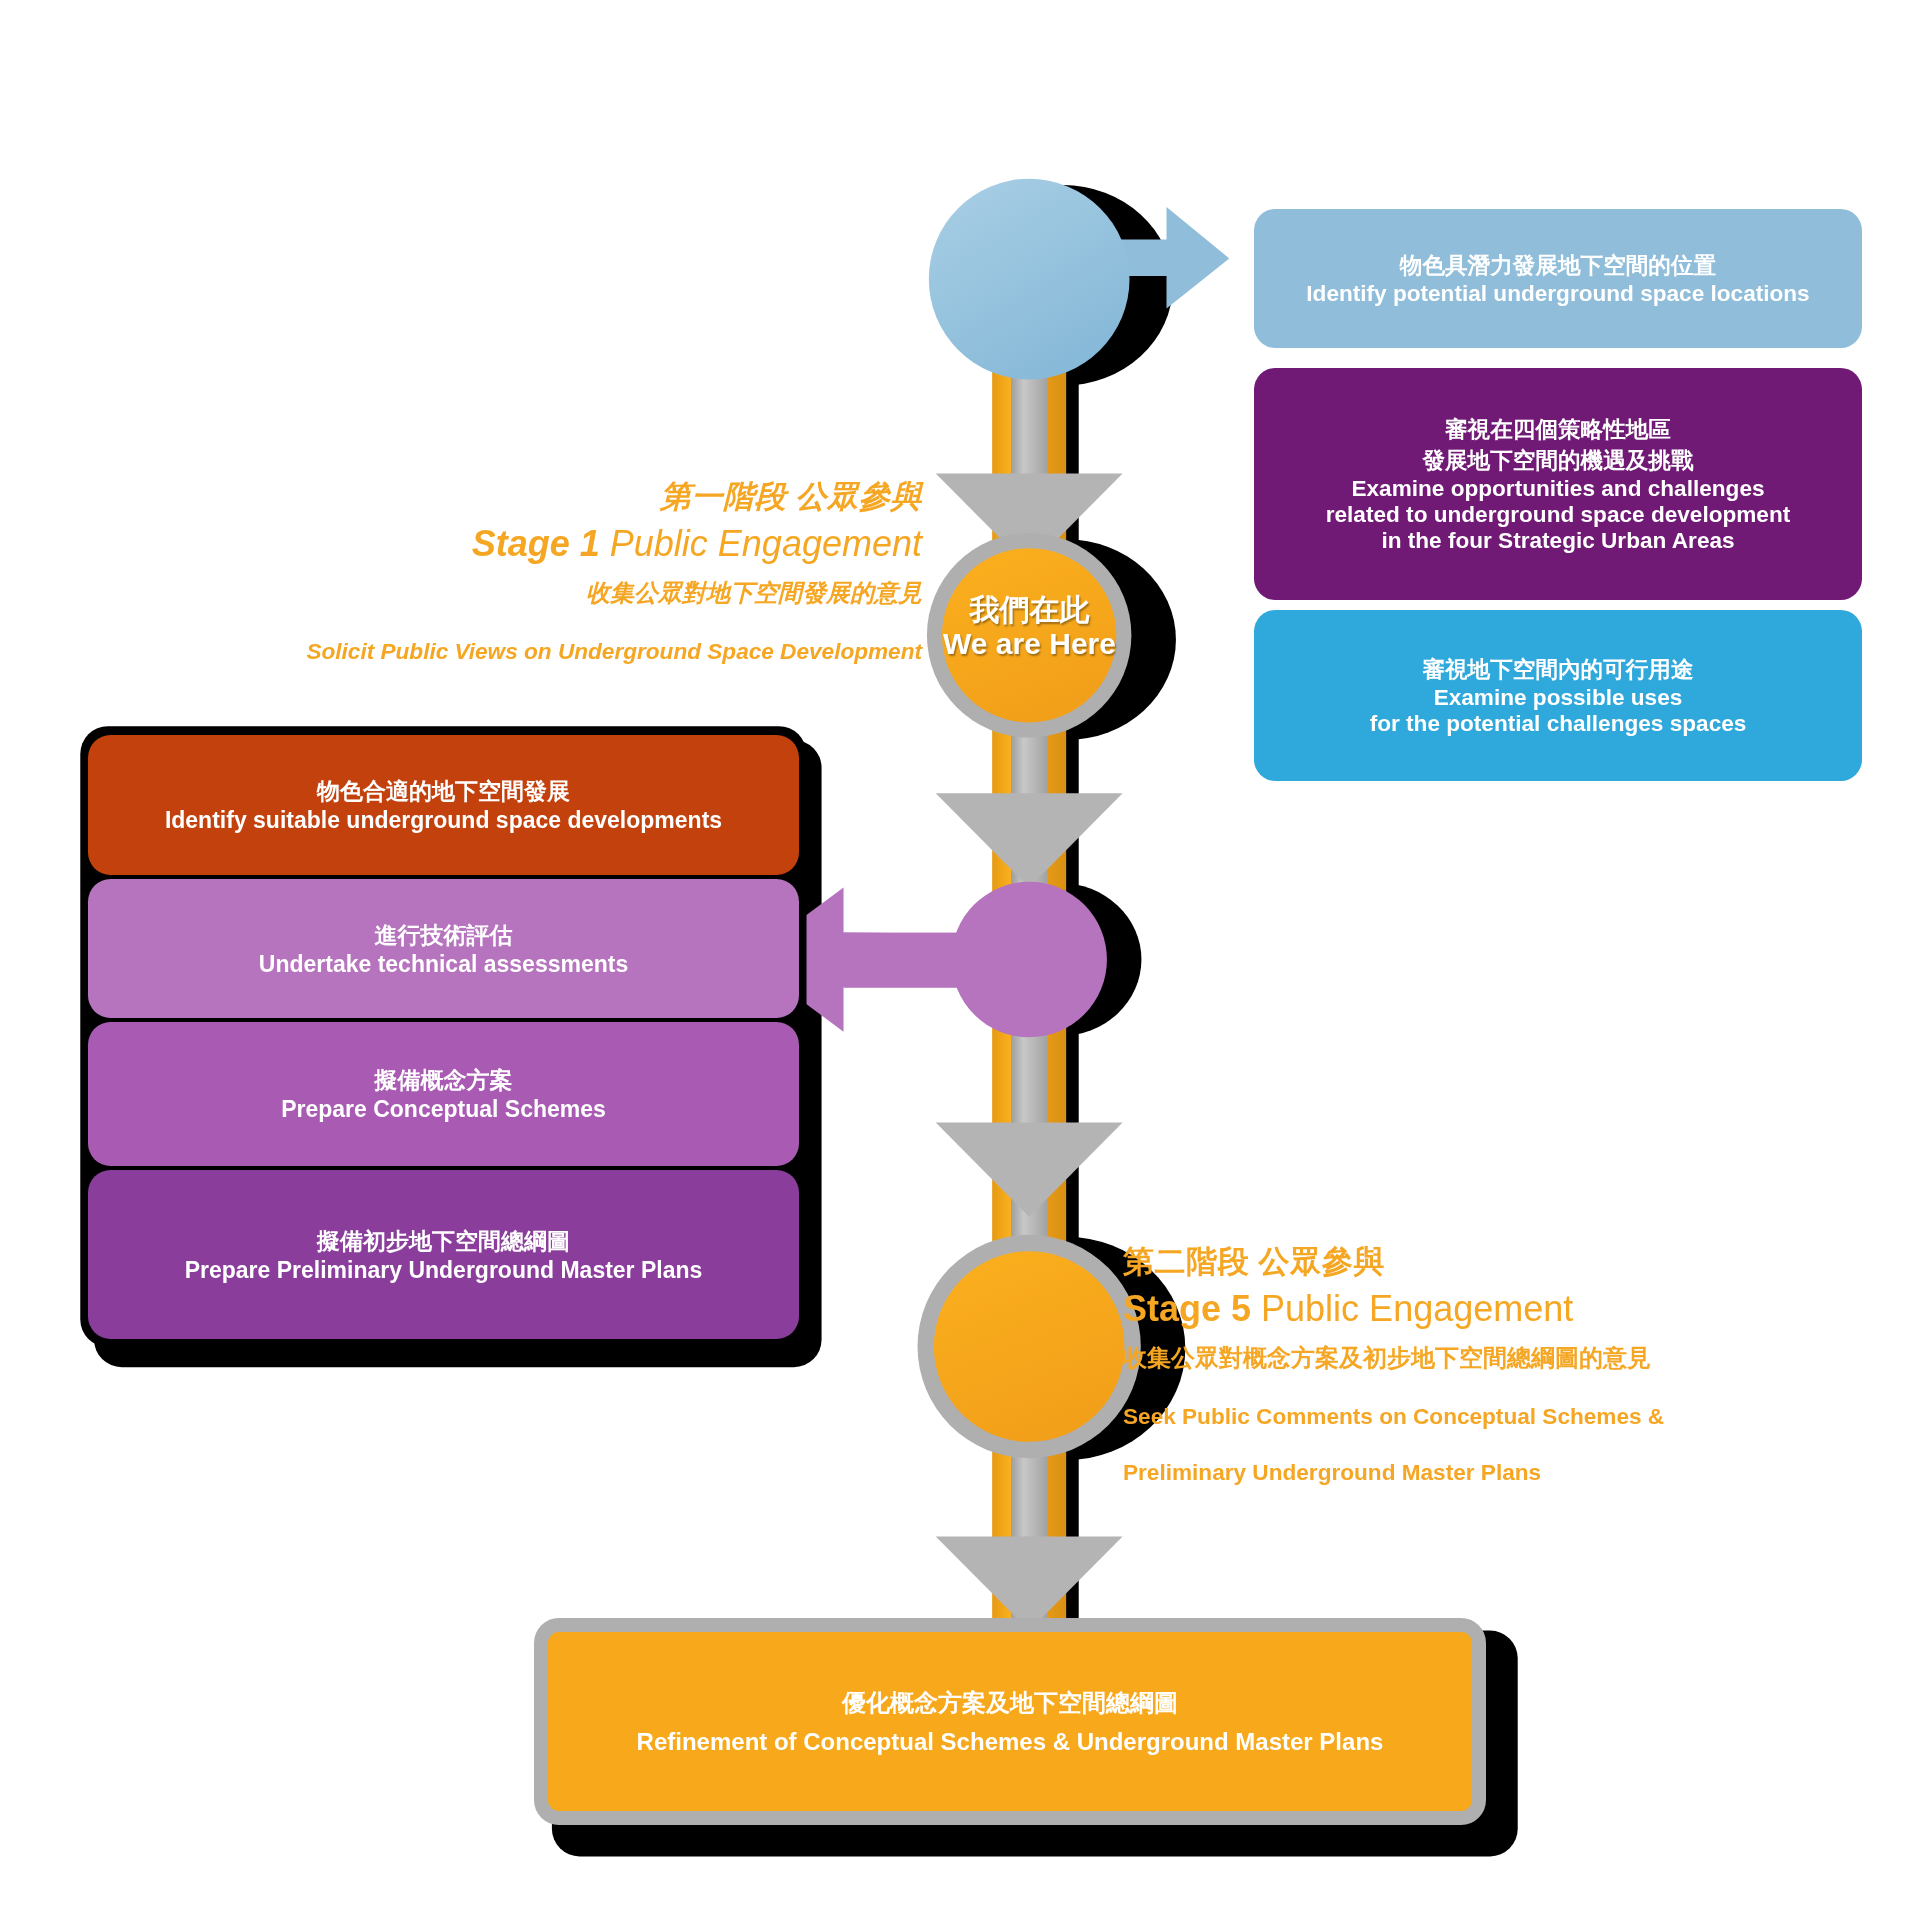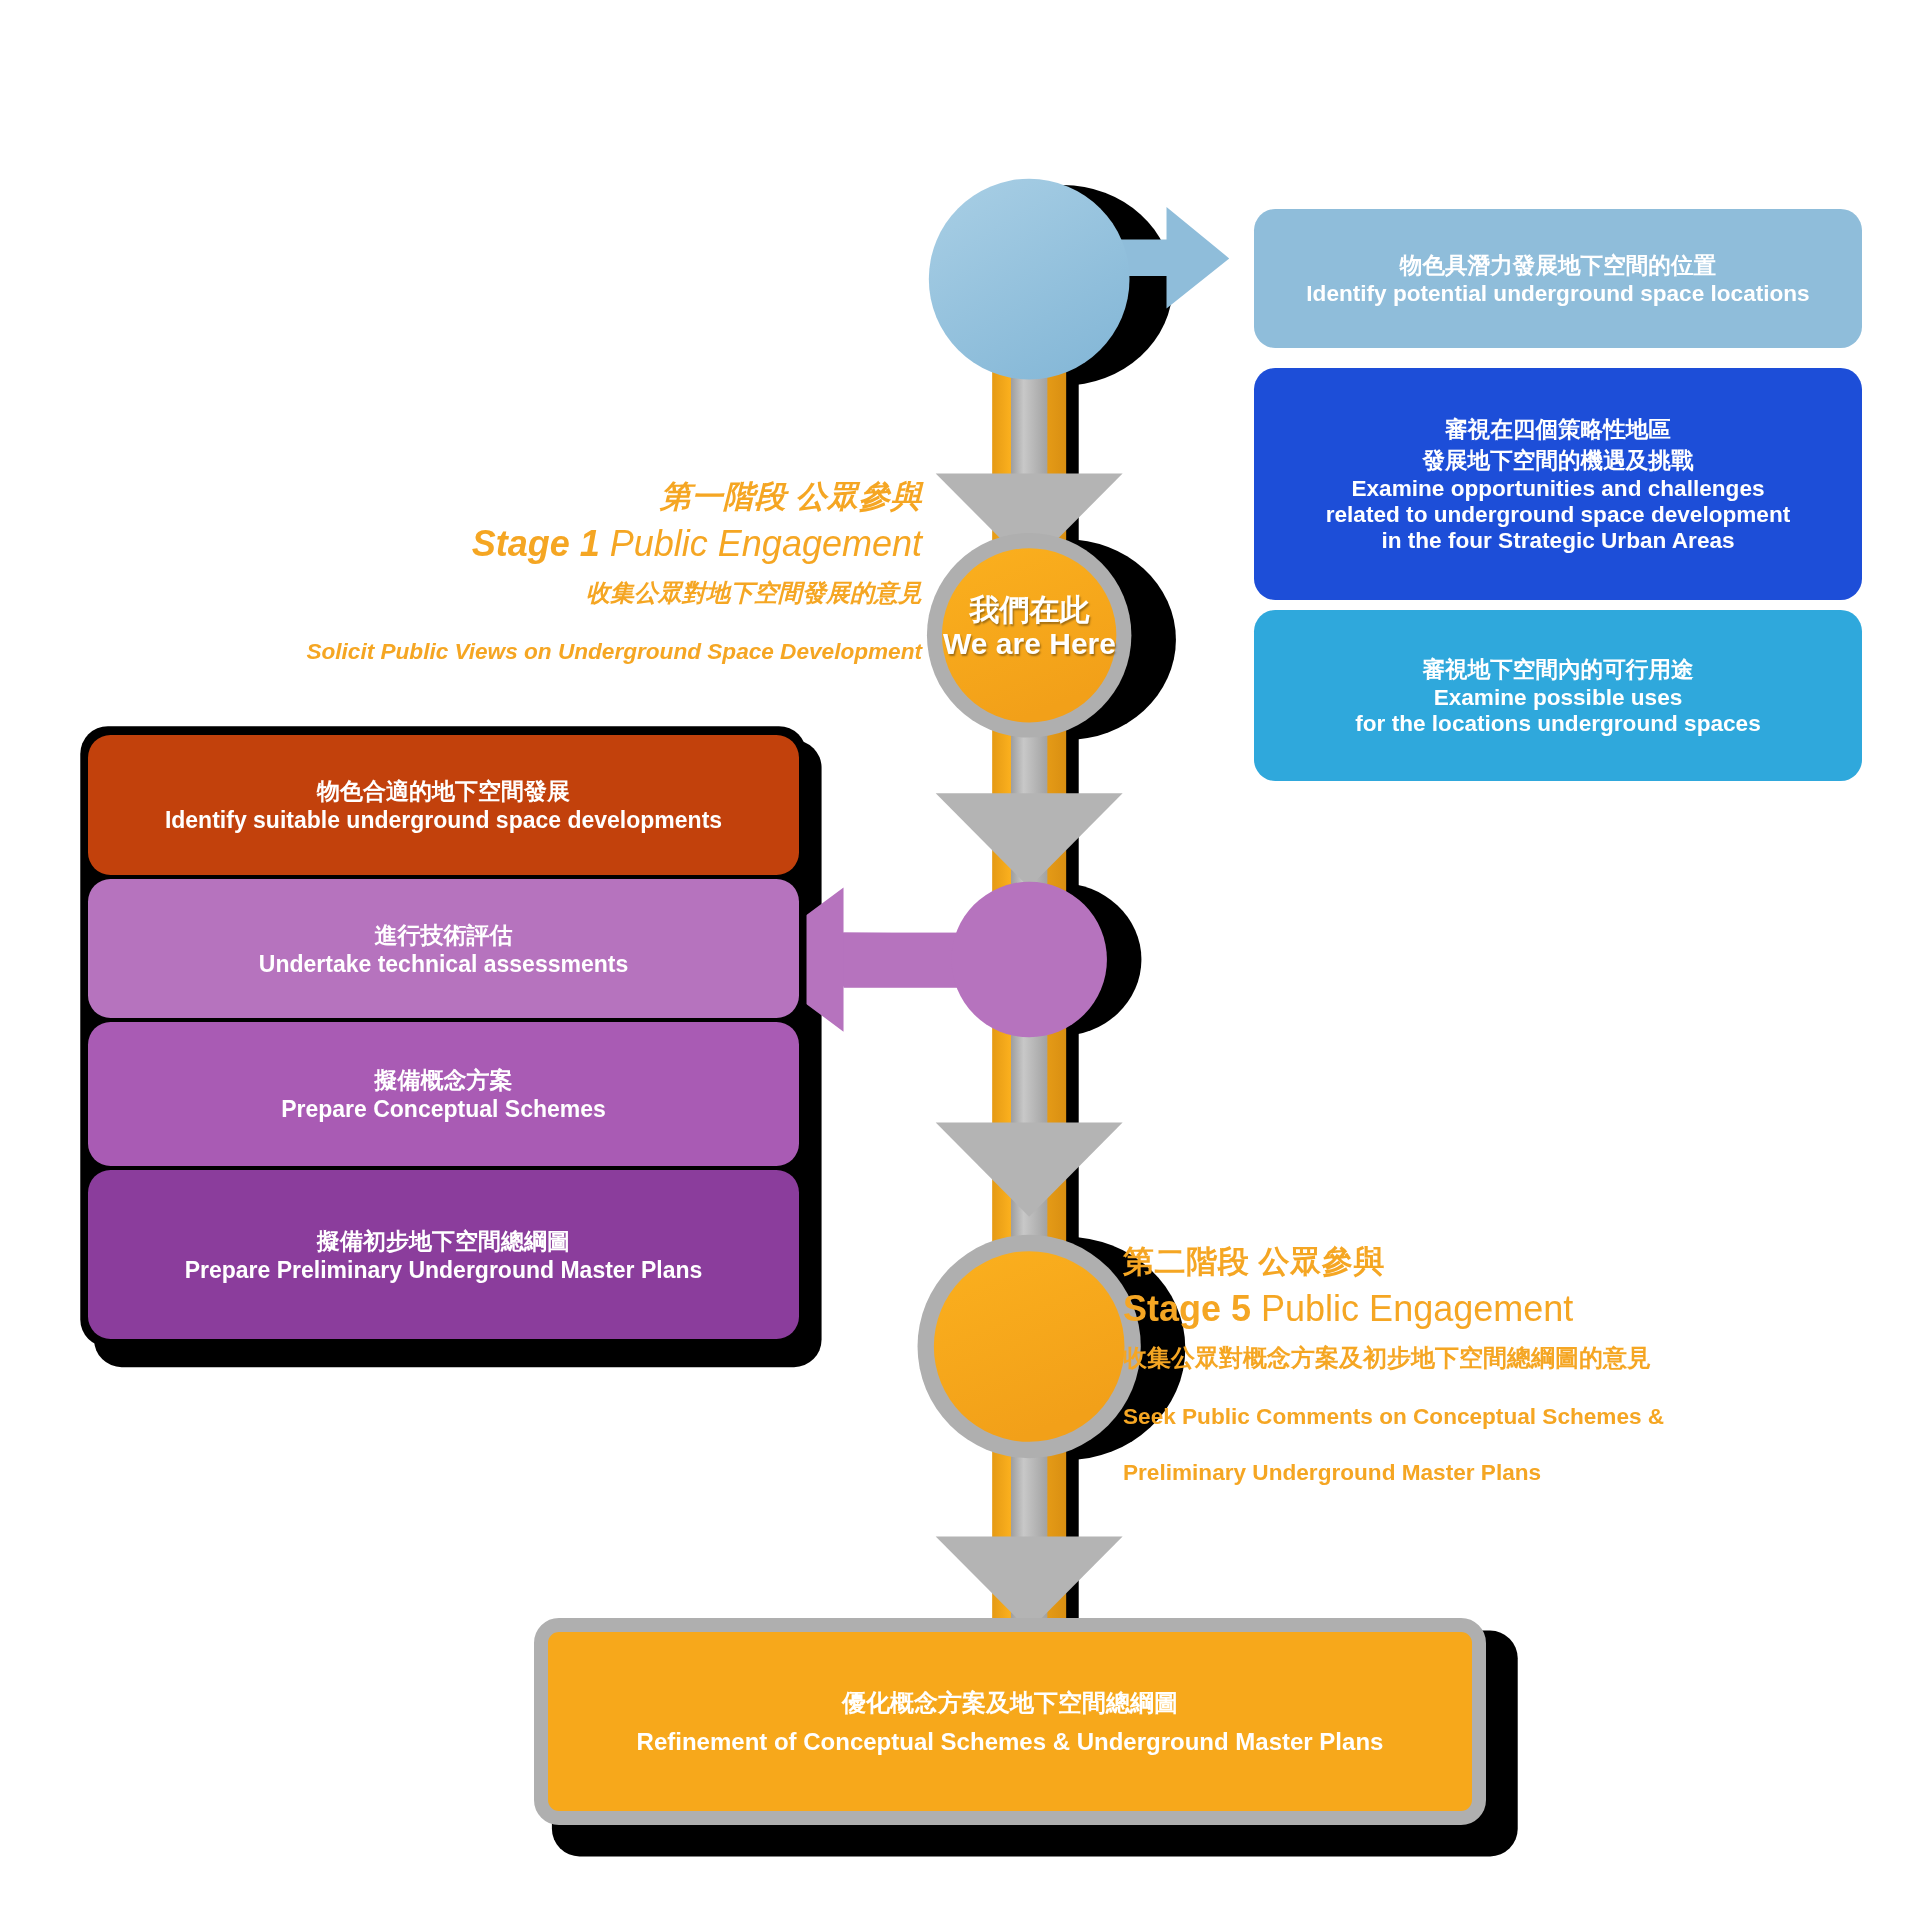--- a/index.html
+++ b/index.html
@@ -14,21 +14,21 @@
   .box{
     position:absolute;border-radius:21.3px;
     display:flex;align-items:center;justify-content:center;
     text-align:center;color:#ffffff;
   }
   .box .zh{display:block;font-weight:700;}
   .box .en{display:block;font-weight:700;}
 
   
   .bbox1{background:#8FBDDA;}
-  .bbox2{background:#1d4ed8;text-align:center;}
+  .bbox2{background:#701a75;text-align:center;}
   .bbox3{background:#2FA8DC;}
 
   
   .pbox1{background:#c2410c;}
   .pbox2{background:#B673BE;}
   .pbox3{background:#A95BB4;}
   .pbox4{background:#8B3D9C;}
 
   
   .obox{background:#F7A81B;border:14px solid #AFAFAF;border-radius:25px;box-sizing:border-box;}
@@ -143,21 +143,21 @@
       <span class="en">Examine opportunities and challenges</span>
       <span class="en">related to underground space development</span>
       <span class="en">in the four Strategic Urban Areas</span>
     </div>
   </div>
 
   <div class="box bbox3" style="left:1254px;top:610px;width:608px;height:171px;font-size:22.6px;">
     <div>
       <span class="zh">審視地下空間內的可行用途</span>
       <span class="en">Examine possible uses</span>
-      <span class="en">for the locations underground spaces</span>
+      <span class="en">for the potential challenges spaces</span>
     </div>
   </div>
 
   <div class="stagetxt" style="left:263px;top:478px;width:659px;text-align:right;font-style:italic;">
     <div class="l1" style="font-size:31px;line-height:1.2;">第一階段 公眾參與</div>
     <div class="l2" style="font-size:36px;line-height:1.45;margin-top:2.5px;">
       <b>Stage 1</b><span> Public Engagement</span>
     </div>
     <div class="l3" style="font-size:24px;line-height:1.45;margin-top:6.3px;">收集公眾對地下空間發展的意見</div>
     <div class="l4" style="font-size:22.6px;line-height:1.35;">Solicit Public Views on Underground Space Development</div>

